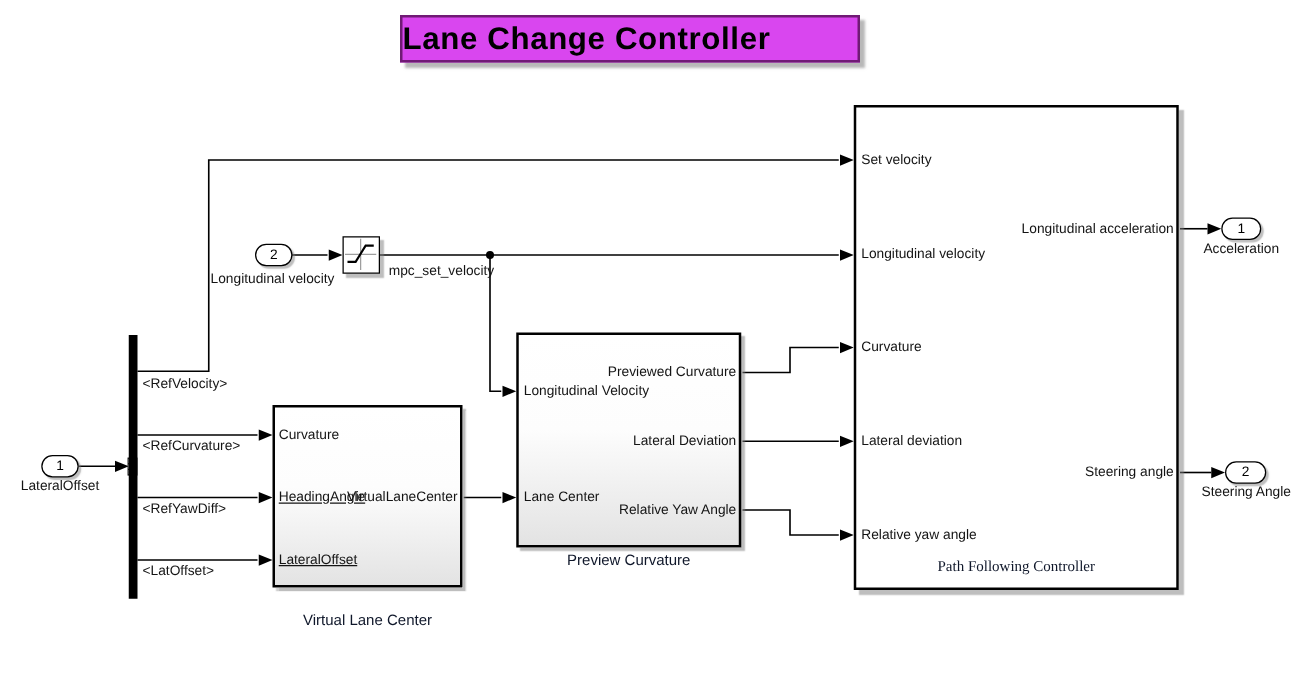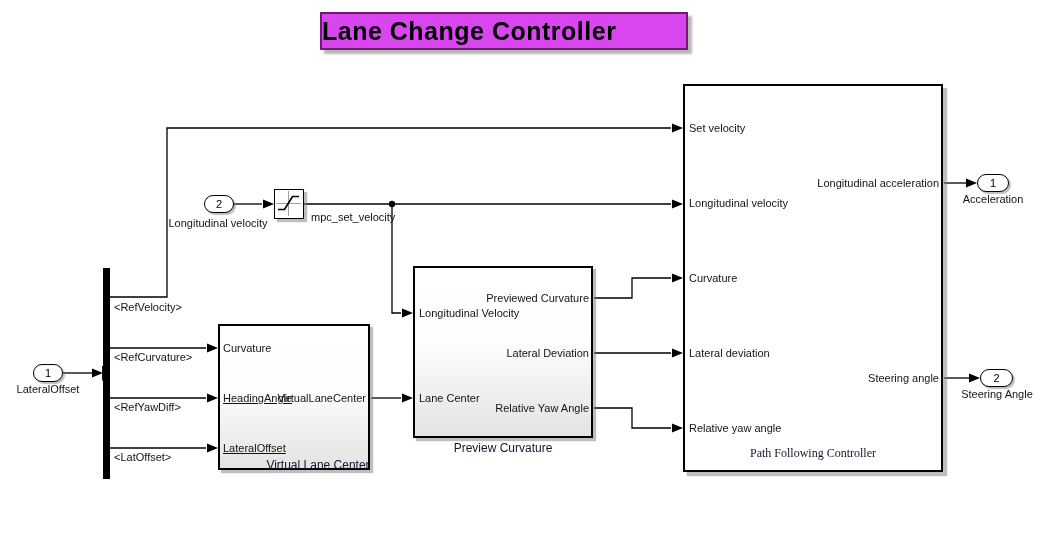--- a/index.html
+++ b/index.html
@@ -133,21 +133,21 @@
       <polyline points="3,19.5 9.5,19.5 17.5,6.5 24,6.5" fill="none" stroke="#000" stroke-width="1.7"></polyline>
     </svg>
   </div>
   <div class="lbl" style="left:311px;top:211px;">mpc_set_velocity</div>
 
   <div class="subsys" style="left:218px;top:324px;width:148px;height:142px;"></div>
   <div class="lbl" style="left:223px;top:342px;">Curvature</div>
   <div class="lbl" style="left:223px;top:392px;text-decoration:underline;">HeadingAngle</div>
   <div class="lbl" style="left:223px;top:442px;text-decoration:underline;">LateralOffset</div>
   <div class="lbl r" style="right:676px;top:392px;">VirtualLaneCenter</div>
-  <div class="cap" style="left:294px;top:459px;margin-left:24px;">Virtual Lane Center</div>
+  <div class="cap" style="left:294px;top:490px;">Virtual Lane Center</div>
 
   <div class="subsys" style="left:413px;top:266px;width:176px;height:168px;border-width:2.5px;"></div>
   <div class="lbl" style="left:419px;top:307px;">Longitudinal Velocity</div>
   <div class="lbl" style="left:419px;top:392px;">Lane Center</div>
   <div class="lbl r" style="right:453px;top:292px;">Previewed Curvature</div>
   <div class="lbl r" style="right:453px;top:347px;">Lateral Deviation</div>
   <div class="lbl r" style="right:453px;top:402px;">Relative Yaw Angle</div>
   <div class="cap" style="left:503px;top:442px;">Preview Curvature</div>
 
   <div class="plain" style="left:683px;top:84px;width:256px;height:384px;"></div>

